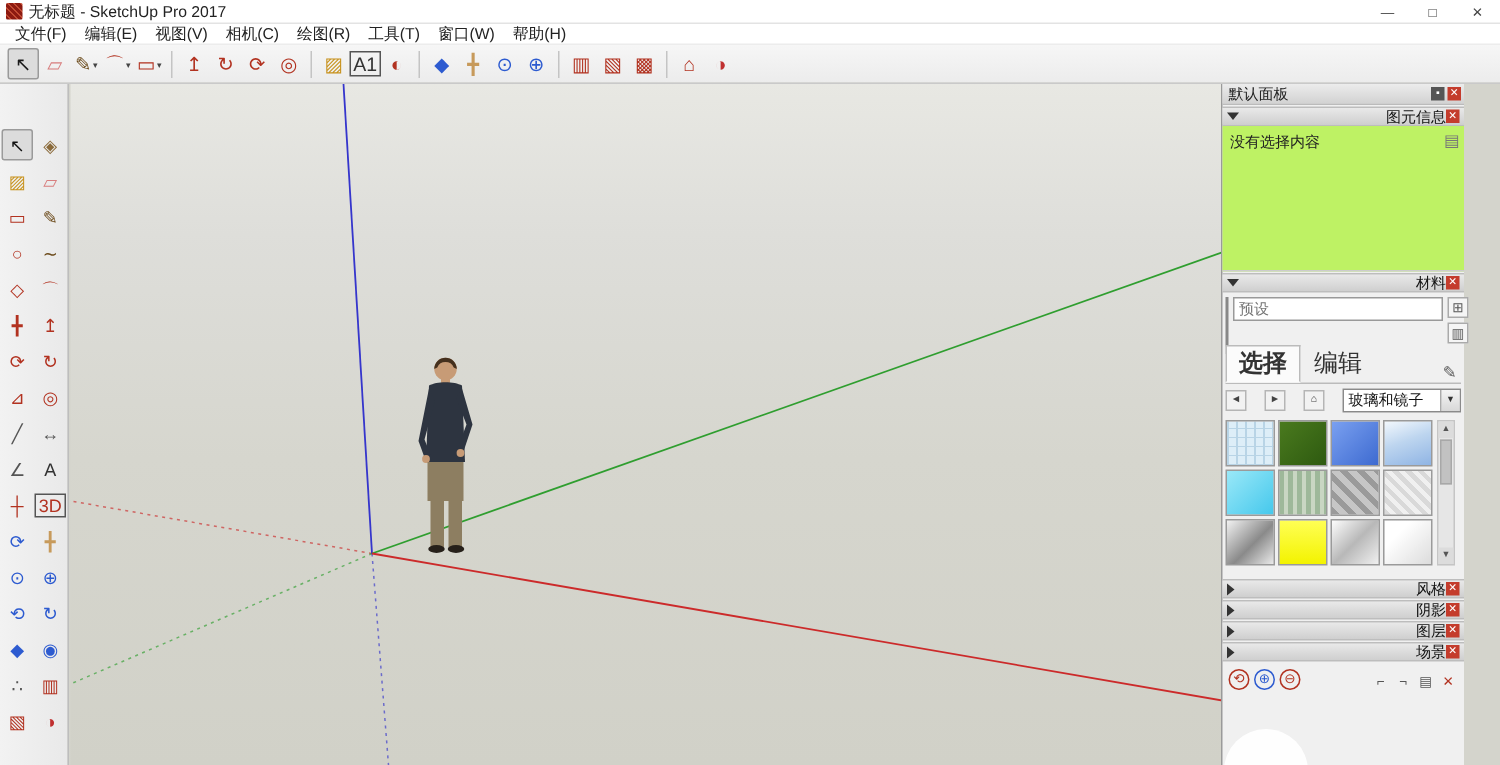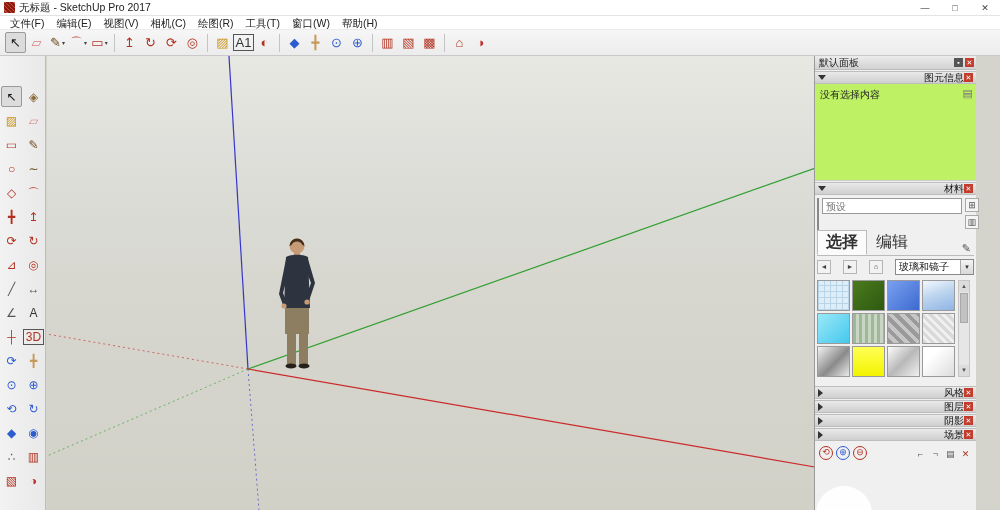--- a/index.html
+++ b/index.html
@@ -420,26 +420,26 @@
   </div>
 
   <div id="collapsed-sections">
       <div class="sec-header">
         <span class="tri right"></span>
         <span class="sec-label">风格</span>
         <span class="sec-close">✕</span>
       </div>
       <div class="sec-header">
         <span class="tri right"></span>
-        <span class="sec-label">图层</span>
+        <span class="sec-label">阴影</span>
         <span class="sec-close">✕</span>
       </div>
       <div class="sec-header">
         <span class="tri right"></span>
-        <span class="sec-label">阴影</span>
+        <span class="sec-label">图层</span>
         <span class="sec-close">✕</span>
       </div>
       <div class="sec-header">
         <span class="tri right"></span>
         <span class="sec-label">场景</span>
         <span class="sec-close">✕</span>
       </div>
     </div>
 
   <div id="tray-toolbar">

